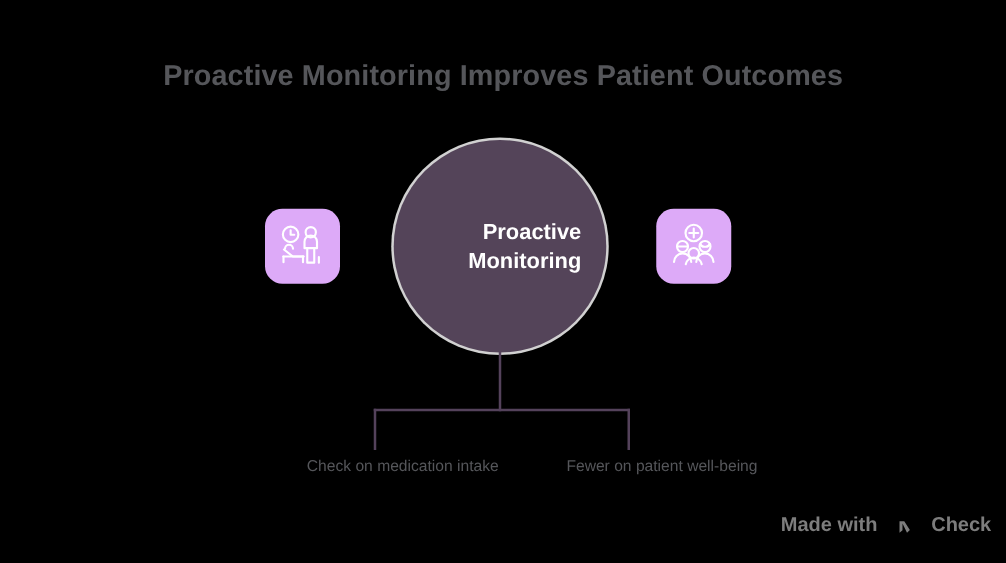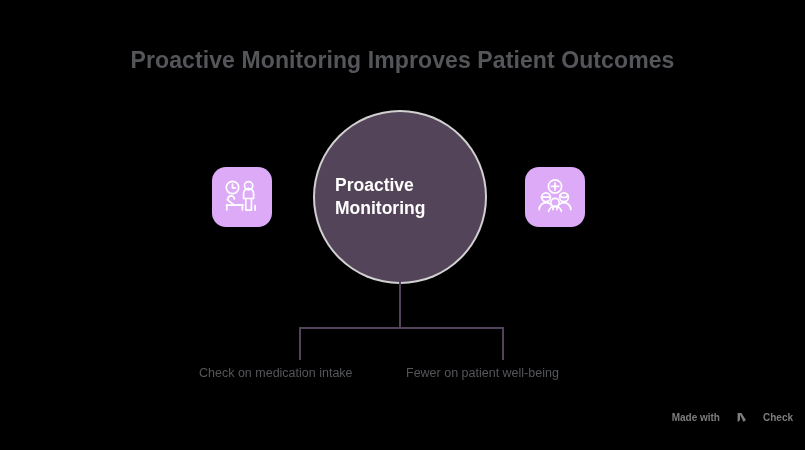--- a/index.html
+++ b/index.html
@@ -43,21 +43,21 @@
     box-shadow: 0 0 0 2px rgba(255,255,255,0.82);
     display: flex;
     align-items: center;
     justify-content: center;
   }
   #hub-label {
     color: #ffffff;
     font-size: 17.5px;
     font-weight: bold;
     line-height: 1.32;
-    text-align: left;
+    text-align: right;
     width: 130px;
   }
 
   
   .badge {
     position: absolute;
     width: 60px;
     height: 60px;
     border-radius: 14px;
     background: #ddaaf8;
@@ -97,37 +97,37 @@
   }
   #conn-stem   { left: 399px; top: 281px; width: 2px;   height: 48px; }
   #conn-bar    { left: 299px; top: 327px; width: 205px; height: 2px;  }
   #conn-drop-l { left: 299px; top: 327px; width: 2px;   height: 33px; }
   #conn-drop-r { left: 502px; top: 327px; width: 2px;   height: 33px; }
 
   
   .branch {
     position: absolute;
     width: 200px;
-    text-align: left;
+    text-align: right;
     font-size: 12.5px;
     color: #55565a;
     line-height: 1.42;
   }
   #branch-left  { left: 199px; top: 365px; }
   #branch-right { left: 406px; top: 365px; }
 
   
   #watermark {
     position: absolute;
     right: 12px;
     top: 412px;
     display: flex;
     align-items: center;
     gap: 16px;
-    font-size: 10px;
+    font-size: 16px;
     font-weight: bold;
     color: #7d7d7d;
   }
   #watermark svg { display: block; }
 </style>
 </head>
 <body>
 
 <div id="canvas">
 

